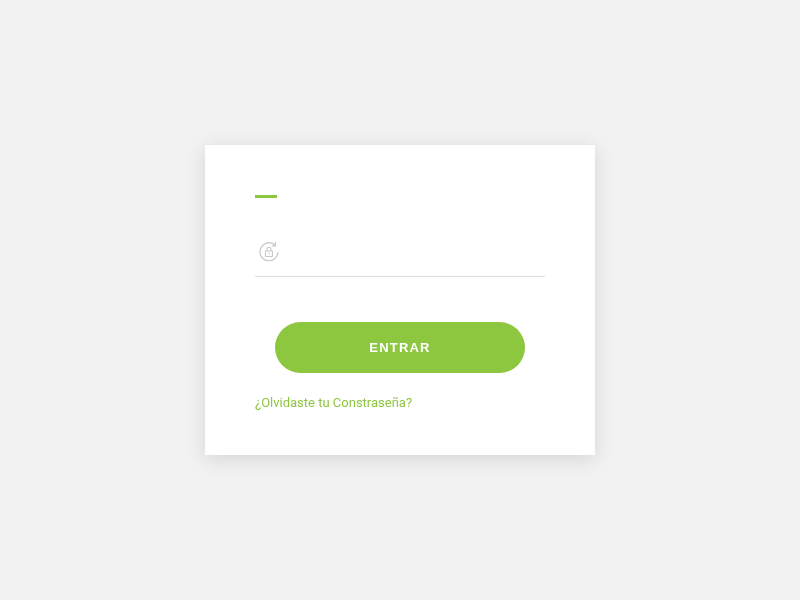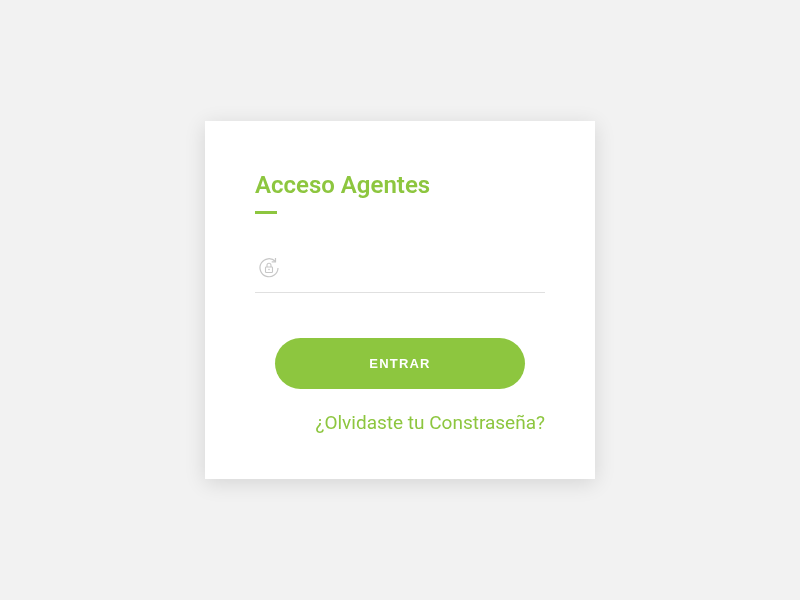--- a/index.html
+++ b/index.html
@@ -70,34 +70,33 @@
       border: none;
       border-radius: 30px;
       padding: 18px 0;
       font-size: 13px;
       font-weight: 700;
       letter-spacing: 1.2px;
       cursor: pointer;
       text-align: center;
     }
     .forgot {
-      text-align: right;
-      font-size: 19px;
+      text-align: left;
+      font-size: 13px;
     }
     .forgot a {
       color: #8dc63f;
       text-decoration: none;
       cursor: pointer;
     }
   </style>
 </head>
 <body>
 
 <div class="card">
-  <h2 class="title">Acceso Agentes</h2>
   <div class="title-underline"></div>
 
 
   <div class="field">
     <span class="field-icon">
       <svg width="26" height="26" viewBox="0 0 26 26" fill="none">
         <path d="M22 13 A9 9 0 1 1 19.5 6.5" stroke="#c7c7c7" stroke-width="1.2" fill="none"></path>
         <path d="M19.5 3 L19.5 6.8 L15.7 6.8" stroke="#c7c7c7" stroke-width="1.2" fill="none"></path>
         <rect x="9.5" y="12" width="7" height="5.5" rx="0.8" stroke="#c7c7c7" stroke-width="1.1" fill="none"></rect>
         <path d="M11 12 L11 10.2 A2 2 0 0 1 15 10.2 L15 12" stroke="#c7c7c7" stroke-width="1.1" fill="none"></path>

